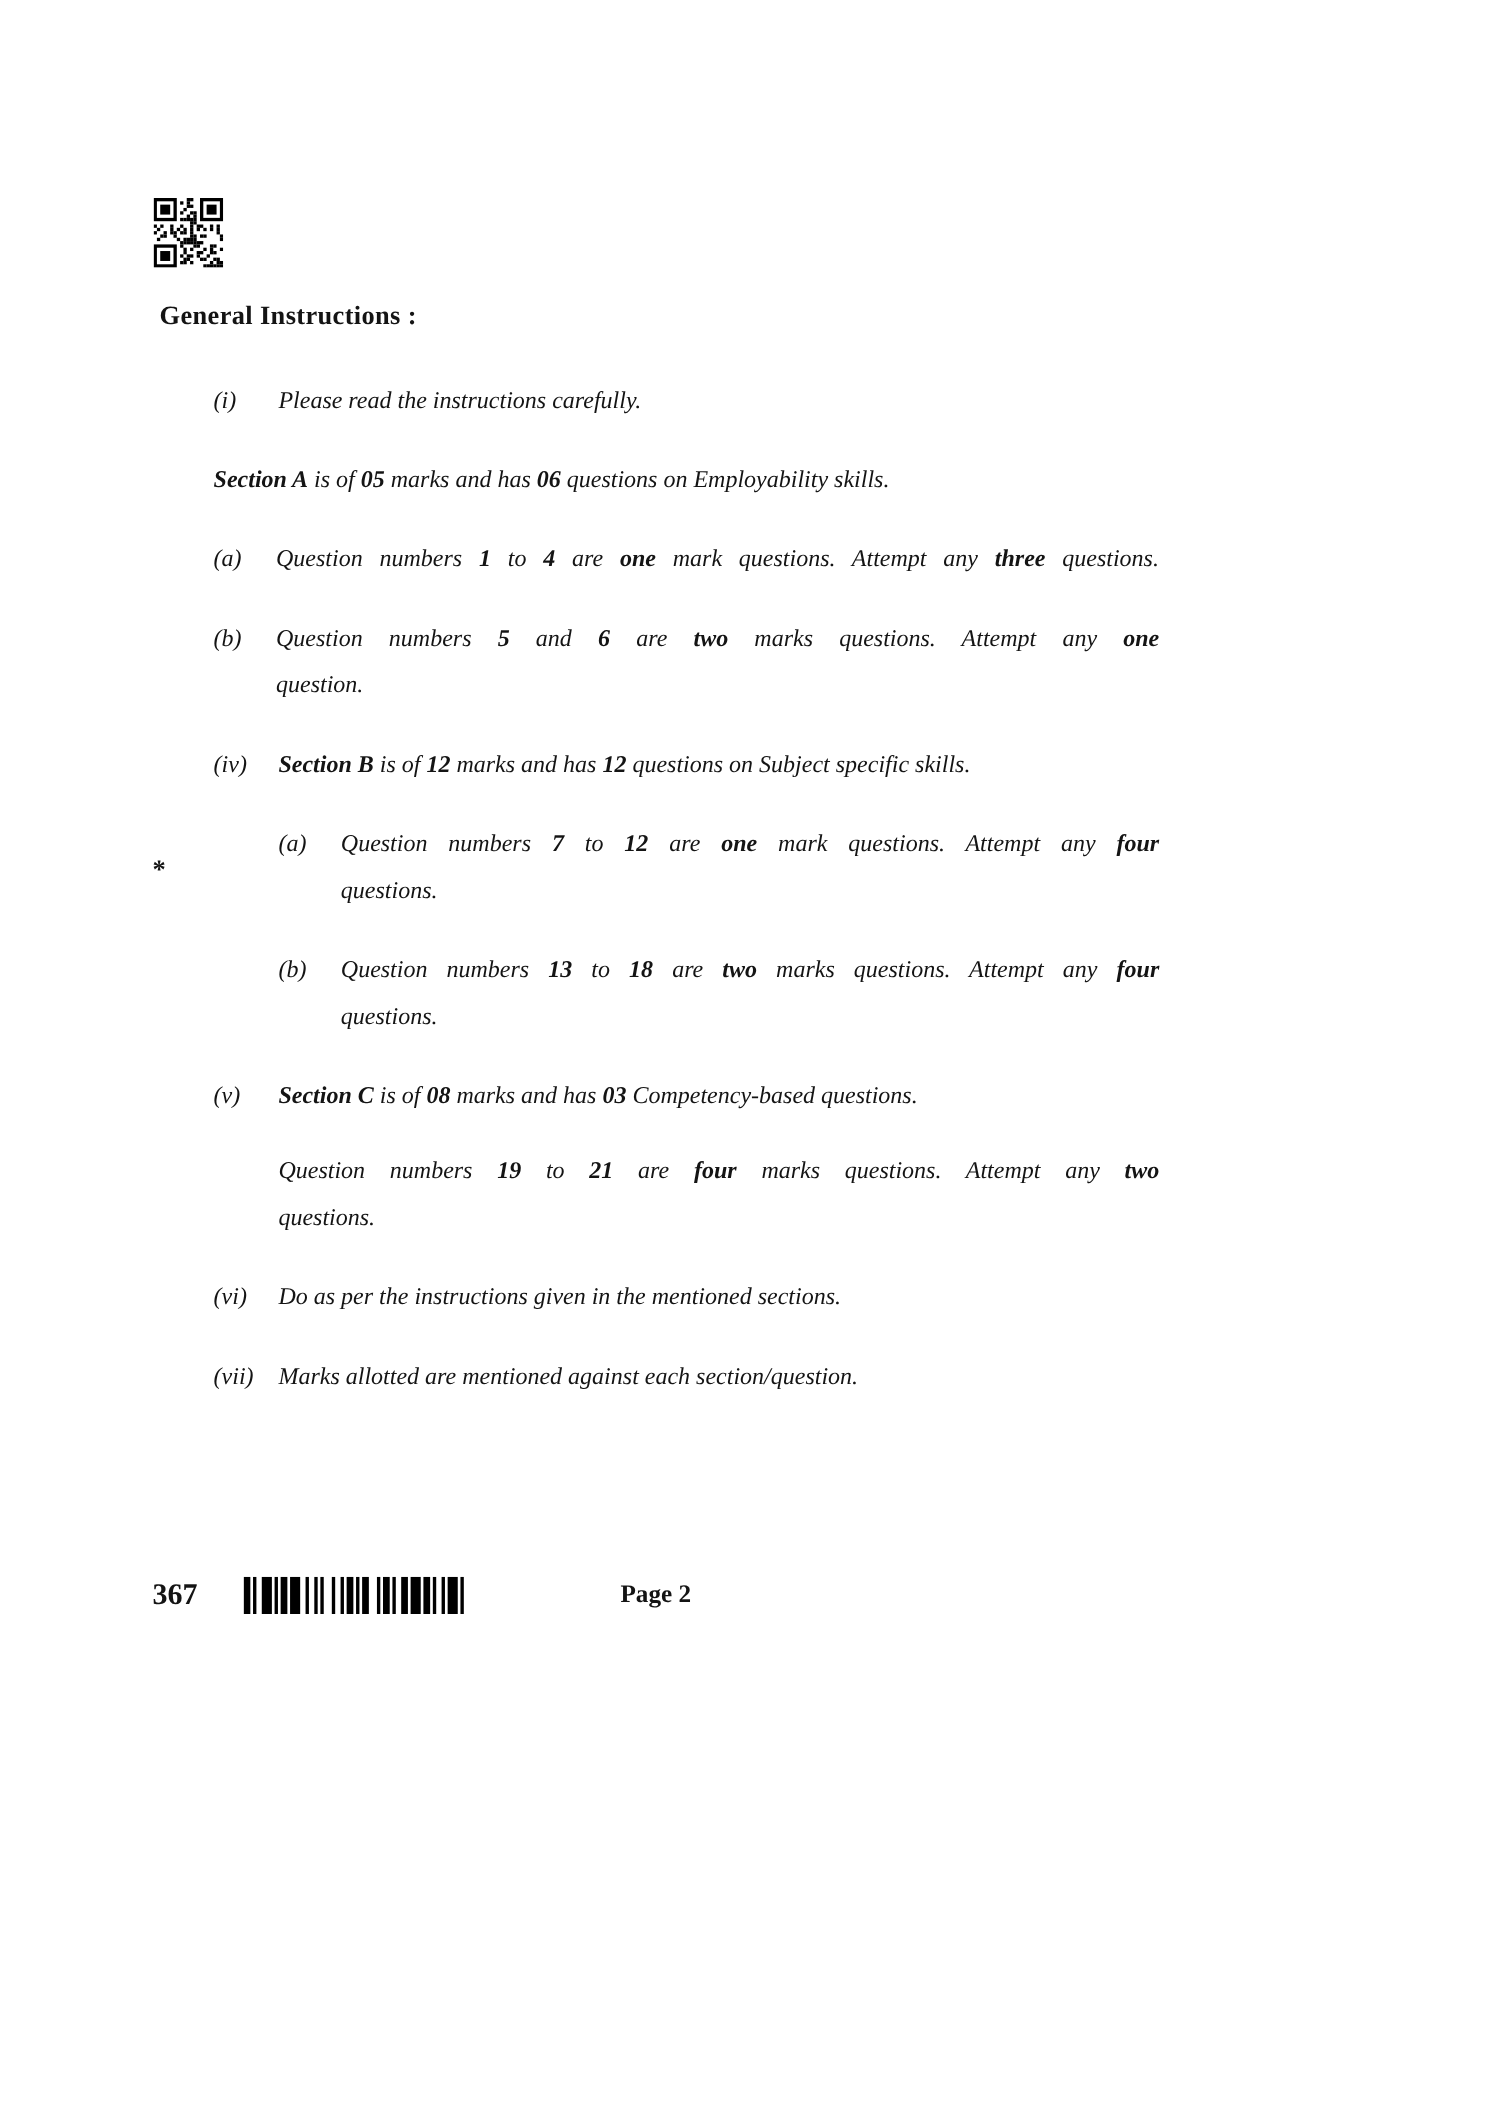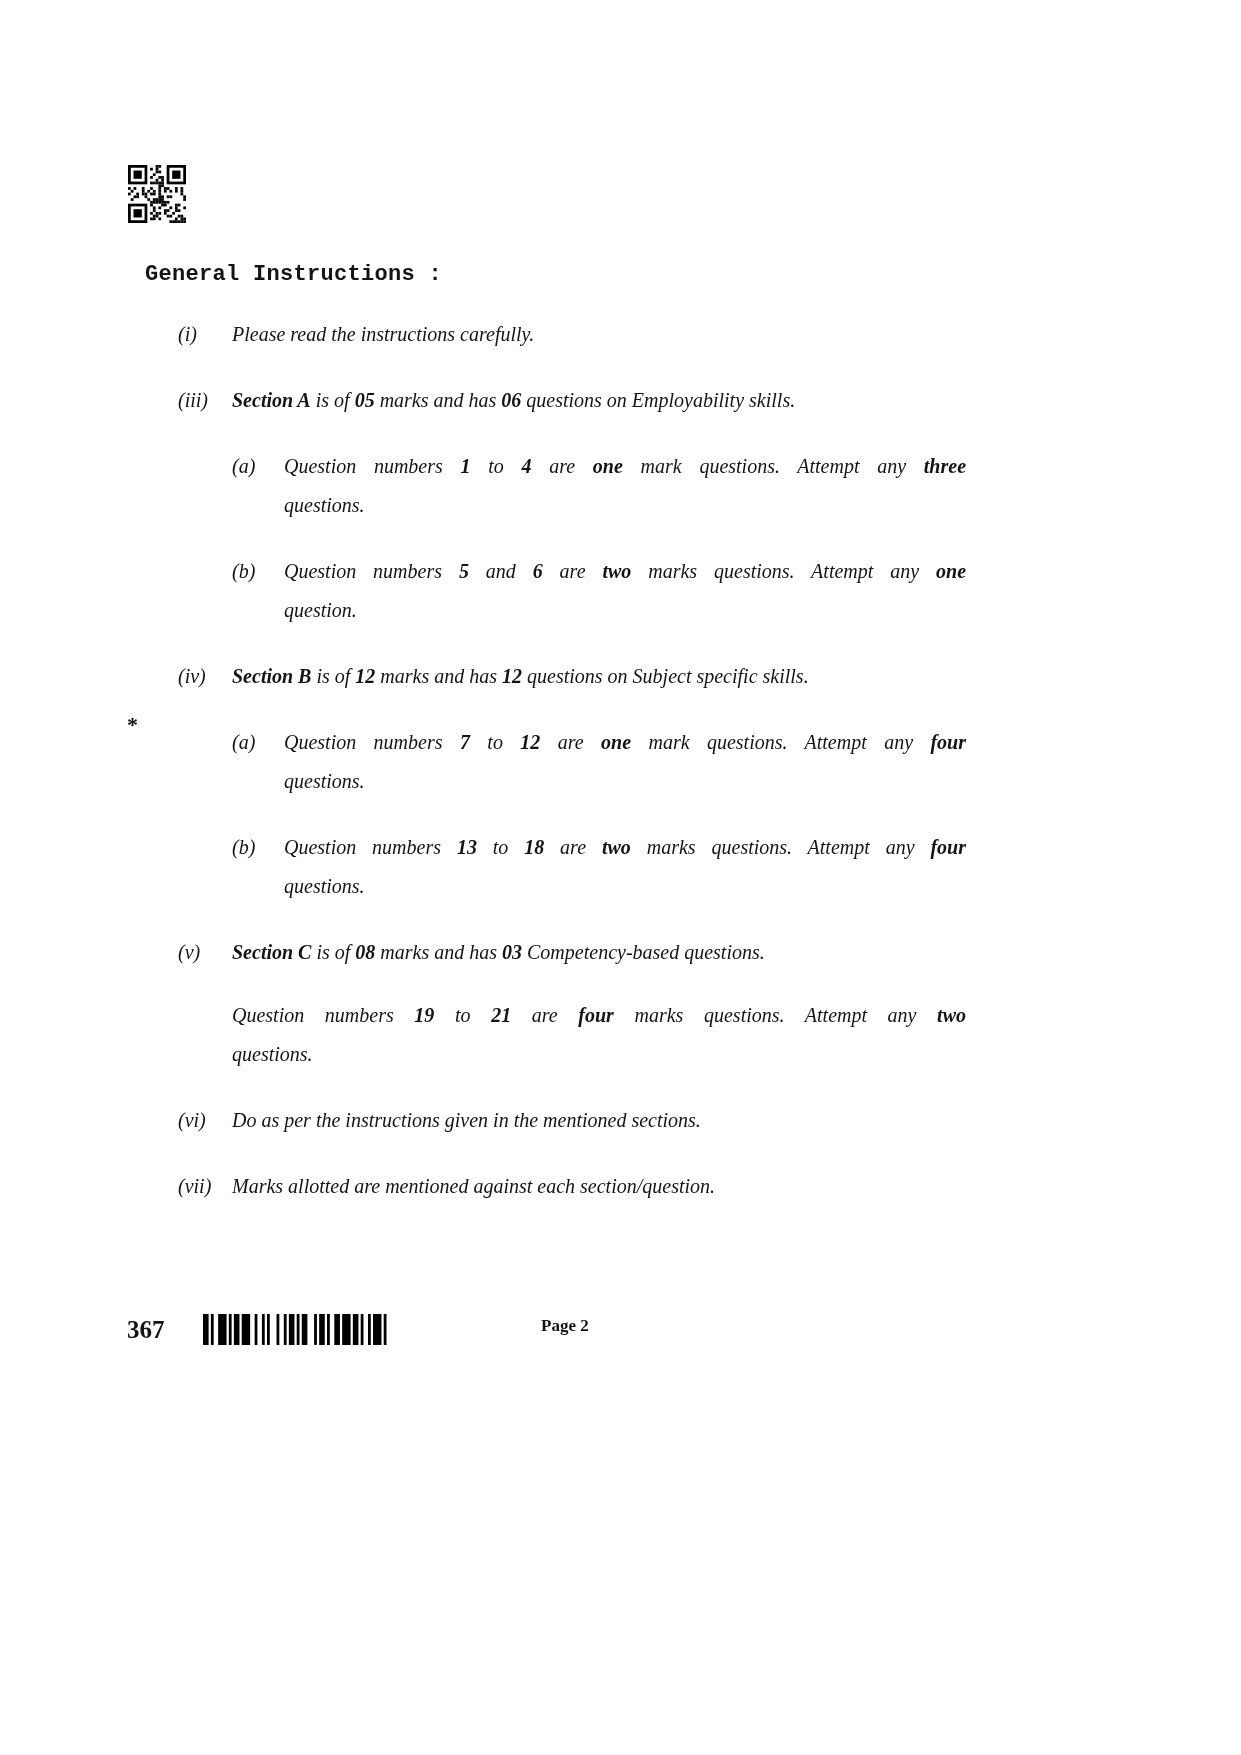--- a/index.html
+++ b/index.html
@@ -14,24 +14,23 @@
   .page { position: absolute; inset: 0; }
 
   .qr {
     position: absolute; left: 128px; top: 165px;
     width: 58px; height: 58px;
   }
   .qr svg { display: block; width: 58px; height: 58px; }
 
   .heading {
     position: absolute; left: 133px; top: 250px;
-    margin: 12px;
+    margin: 0;
     font-size: 22px; font-weight: bold; font-style: normal;
     letter-spacing: 0.3px;
-    font-family: Liberation Mono, monospace;
   }
 
   .instructions {
     position: absolute; left: 178px; top: 315px;
     width: 788px;
     font-style: italic;
     font-size: 20px;
   }
   .item { display: flex; margin-bottom: 27px; }
   .num  { flex: 0 0 54px; line-height: 39px; }
@@ -56,22 +55,22 @@
   .footer-code {
     position: absolute; left: 127px; top: 1316px;
     font-size: 25px; font-weight: bold;
   }
   .barcode {
     position: absolute; left: 203px; top: 1314px;
     width: 188px; height: 31px;
   }
   .barcode svg { display: block; width: 188px; height: 31px; }
   .footer-page {
-    position: absolute; left: 541px; top: 1316px;
-    font-size: 17px; font-weight: bold;
+    position: absolute; left: 517px; top: 1316px;
+    font-size: 21px; font-weight: bold;
   }
   b { font-weight: bold; }
 </style>
 </head>
 <body>
 
 <div class="page">
 
   <div class="qr">
     <svg xmlns="http://www.w3.org/2000/svg" viewBox="0 0 58 58">
@@ -200,21 +199,20 @@
 
     <div class="item">
       <span class="num">(i)</span>
       <div class="ibody">
         <div class="text"><span>Please read the instructions carefully.</span></div>
       </div>
     </div>
 
 
     <div class="item">
-      <span class="num">(iii)</span>
       <div class="ibody">
         <div class="text"><b>Section A</b><span> is of </span><b>05</b><span> marks and has </span><b>06</b><span> questions on Employability skills.</span></div>
         <div class="subitem">
           <span class="num2">(a)</span>
           <div class="text ws9"><span>Question numbers </span><b>1</b><span> to </span><b>4</b><span> are </span><b>one</b><span> mark questions. Attempt any </span><b>three</b><span> questions.</span></div>
         </div>
         <div class="subitem">
           <span class="num2">(b)</span>
           <div class="text ws9"><span>Question numbers </span><b>5</b><span> and </span><b>6</b><span> are </span><b>two</b><span> marks questions. Attempt any </span><b>one</b><span> question.</span></div>
         </div>

